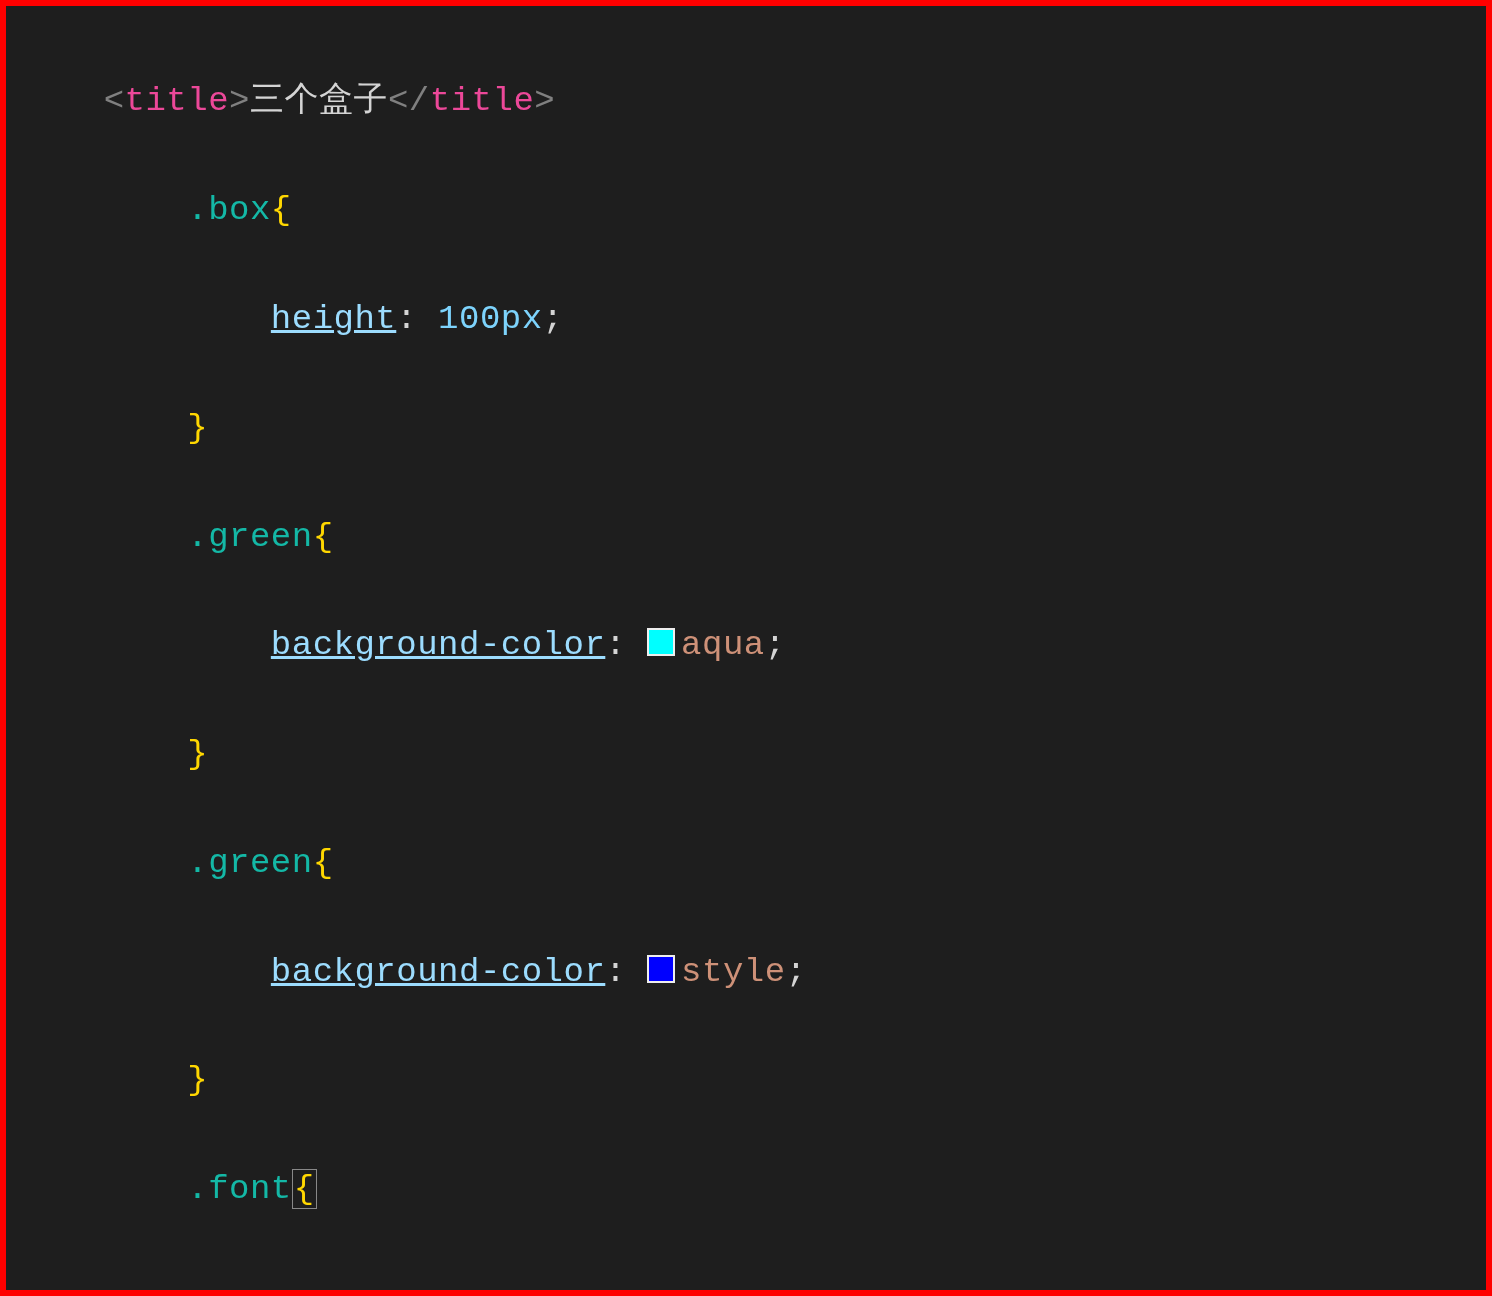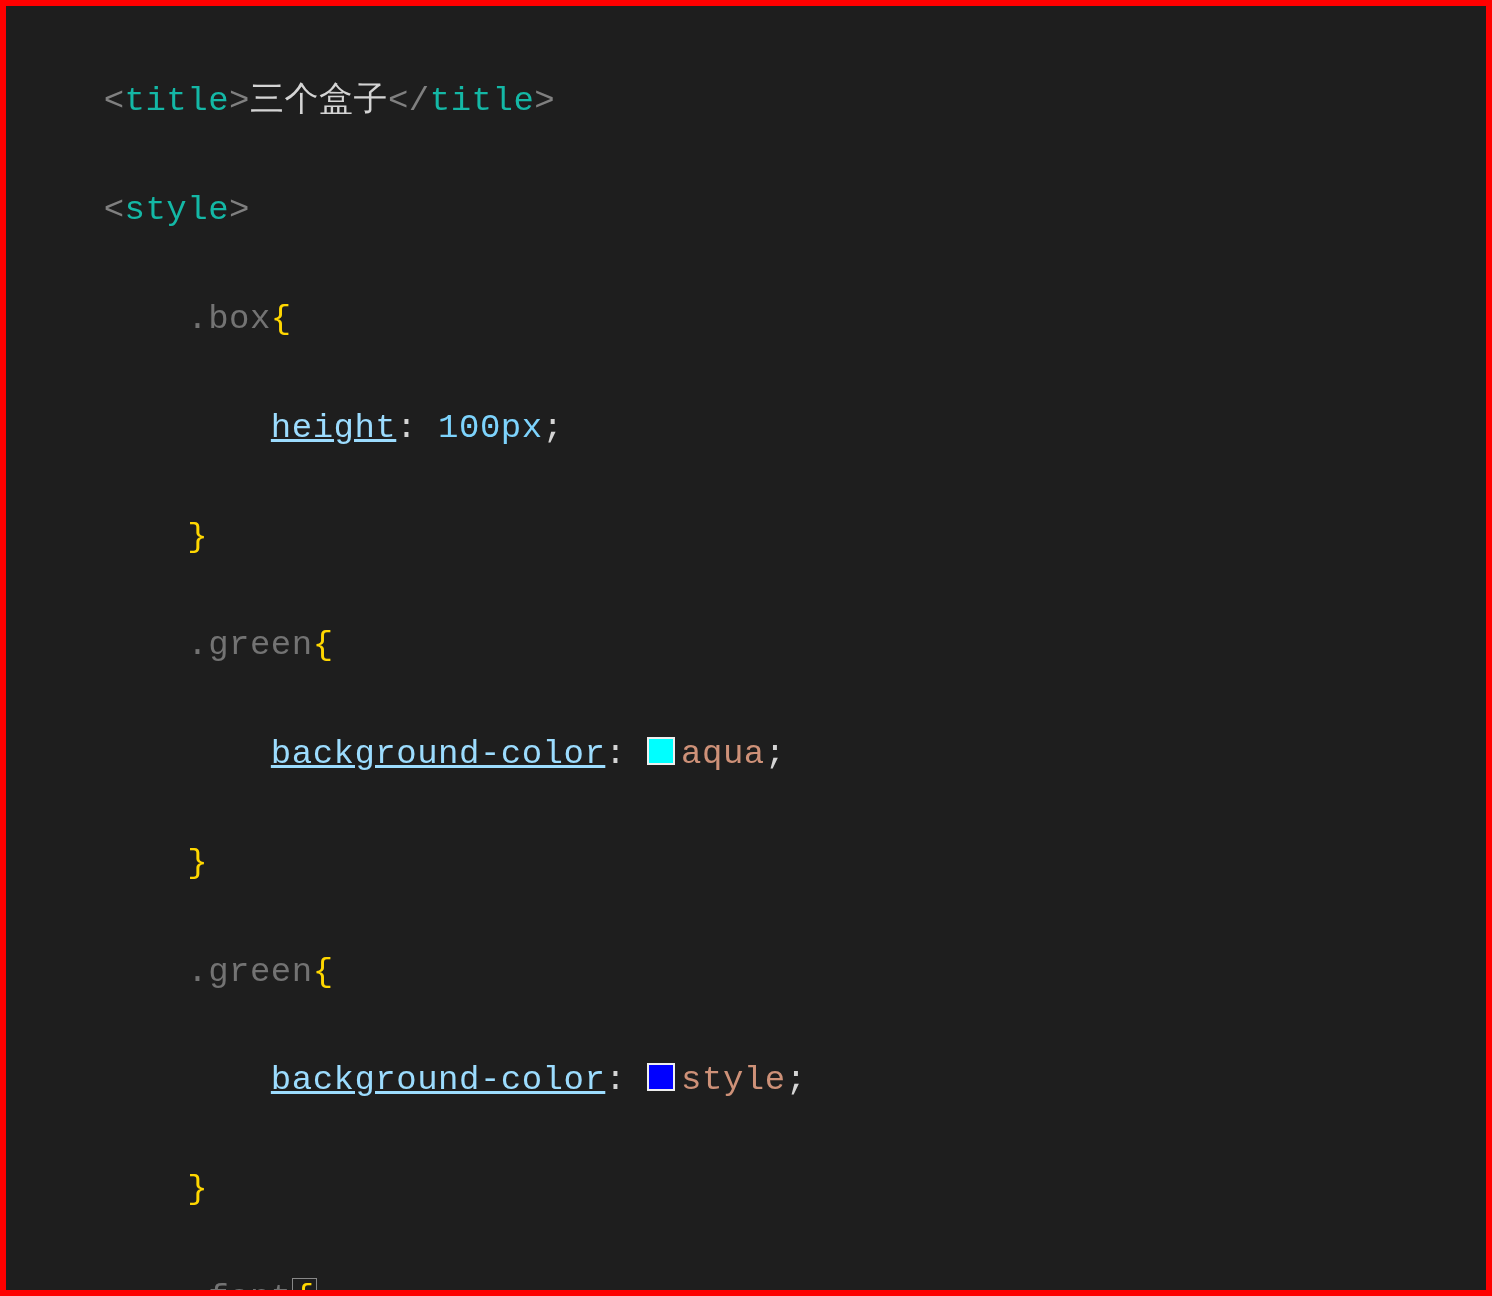--- a/index.html
+++ b/index.html
@@ -27,22 +27,22 @@
     padding: 20px 12px;
     white-space: pre;
     letter-spacing: 0.5px;
   }
   .line {
     display: block;
     min-height: 54px;
     padding-left: 8px;
   }
   .tag-bracket { color: #808080; }
-  .tag-name { color: #14b8a6; }
-  .css-selector { color: #737373; }
+  .tag-name { color: #ec4899; }
+  .css-selector { color: #14b8a6; }
   .css-brace { color: #ffd700; }
   .css-prop { color: #9cdcfe; text-decoration: underline; }
   .css-punct { color: #d4d4d4; }
   .css-value { color: #ce9178; text-align: right; }
   .css-value-pale { color: #7dd3fc; }
   .cjk { color: #d4d4d4; }
   .swatch {
     display: inline-block;
     width: 28px;
     height: 28px;
@@ -57,21 +57,20 @@
   .bracket-match {
     border: 1px solid #888;
     padding: 0 1px;
   }
 </style>
 </head>
 <body>
 
 <div class="editor">
 <span class="line">    <span class="tag-bracket">&lt;</span><span class="tag-name">title</span><span class="tag-bracket">&gt;</span><span class="cjk">三个盒子</span><span class="tag-bracket">&lt;/</span><span class="tag-name">title</span><span class="tag-bracket">&gt;</span></span>
-<span class="line">    <span class="tag-bracket">&lt;</span><span class="tag-name">style</span><span class="tag-bracket">&gt;</span></span>
 <span class="line">        <span class="css-selector">.box</span><span class="css-brace">{</span></span>
 <span class="line">            <span class="css-prop">height</span><span class="css-punct">:</span> <span class="css-value-pale">100px</span><span class="css-punct">;</span></span>
 <span class="line">        <span class="css-brace">}</span></span>
 <span class="line">        <span class="css-selector">.green</span><span class="css-brace">{</span></span>
 <span class="line">            <span class="css-prop">background-color</span><span class="css-punct">:</span> <span class="swatch aqua"></span><span class="css-value">aqua</span><span class="css-punct">;</span></span>
 <span class="line">        <span class="css-brace">}</span></span>
 <span class="line">        <span class="css-selector">.green</span><span class="css-brace">{</span></span>
 <span class="line">            <span class="css-prop">background-color</span><span class="css-punct">:</span> <span class="swatch blue"></span><span class="css-value">style</span><span class="css-punct">;</span></span>
 <span class="line">        <span class="css-brace">}</span></span>
 <span class="line">        <span class="css-selector">.font</span><span class="css-brace bracket-match">{</span></span>

